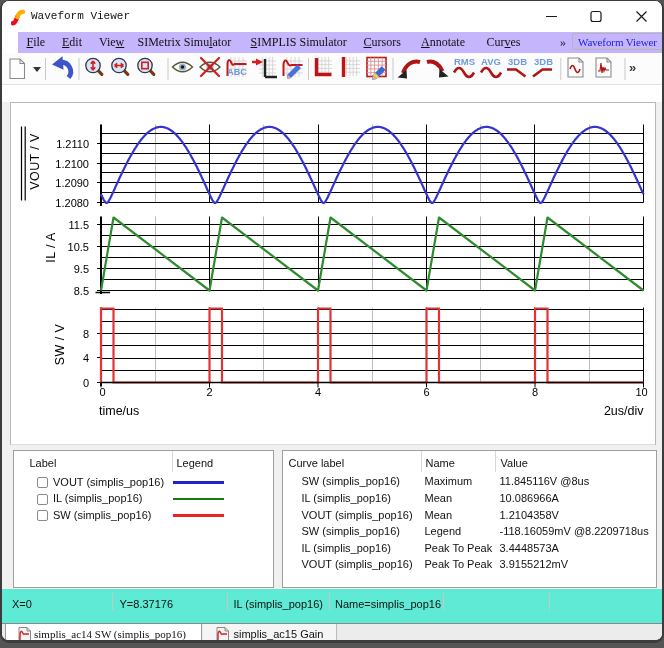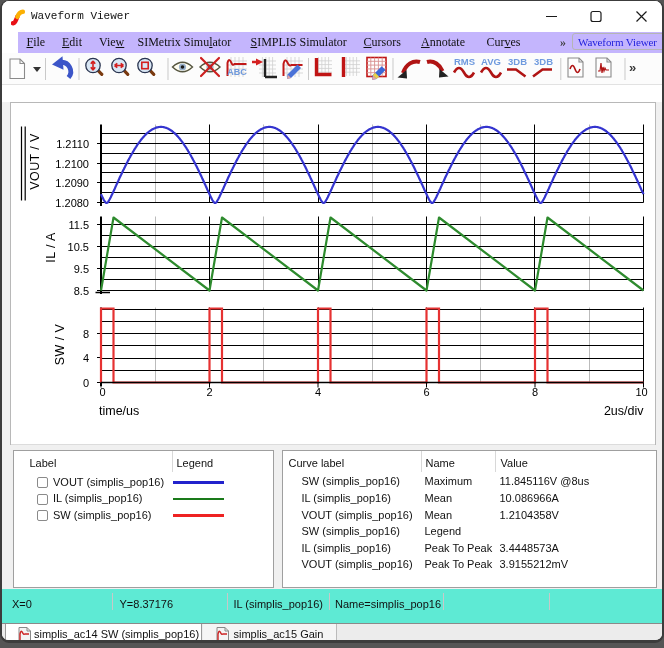--- a/index.html
+++ b/index.html
@@ -333,20 +333,21 @@
           <span style="left:217px">10.086966A</span>
         </div>
 <div class="rrow" style="top:57.5px">
           <span style="left:19px">VOUT (simplis_pop16)</span>
           <span style="left:142px">Mean</span>
           <span style="left:217px">1.2104358V</span>
         </div>
 <div class="rrow" style="top:74.10000000000002px">
           <span style="left:19px">SW (simplis_pop16)</span>
           <span style="left:142px">Legend</span>
+          <span style="left:217px">-118.16059mV @8.2209718us</span>
         </div>
 <div class="rrow" style="top:90.70000000000005px">
           <span style="left:19px">IL (simplis_pop16)</span>
           <span style="left:142px">Peak To Peak</span>
           <span style="left:217px">3.4448573A</span>
         </div>
 <div class="rrow" style="top:107.29999999999995px">
           <span style="left:19px">VOUT (simplis_pop16)</span>
           <span style="left:142px">Peak To Peak</span>
           <span style="left:217px">3.9155212mV</span>
@@ -361,21 +362,21 @@
     <span style="left:231.5px">IL (simplis_pop16)</span>
     <span style="left:333px">Name=simplis_pop16</span>
     <i style="left:110px"></i>
       <i style="left:225px"></i>
       <i style="left:327px"></i>
       <i style="left:441px"></i>
       <i style="left:547px"></i>
   </div>
 
   <div id="tabbar">
-    <div class="tab" style="left:3px;width:197px;background:#fff;border:1px solid #9a9a9a;border-top:none;">
+    <div class="tab" style="left:3px;width:197px;background:#fff;border:1px solid #9a9a9a;border-top:none;font-family:Liberation Serif, serif;">
       <svg style="position:absolute;left:12px;top:3px" width="13" height="16" viewBox="0 0 13 16">
         <path d="M1,0.5 h8 l3.5,3.5 v11.5 h-11.5 z" fill="#f4f4f4" stroke="#888" stroke-width="1"></path>
         <path d="M9,0.5 v3.5 h3.5" fill="none" stroke="#888" stroke-width="1"></path>
         <path d="M2,14 v-7 q1,-4.5 2.5,-1.5 q1,2.5 2.5,1.5 h4" fill="none" stroke="#c22" stroke-width="1.4"></path>
       </svg>
       <span style="position:absolute;left:28px;top:4px;white-space:nowrap">simplis_ac14 SW (simplis_pop16)</span>
     </div>
     <div class="tab" style="left:200.5px;width:134px;background:#f5f5f5;border-right:1px solid #bbb;border-bottom:1px solid #9a9a9a;">
       <svg style="position:absolute;left:13px;top:3px" width="13" height="16" viewBox="0 0 13 16">
         <path d="M1,0.5 h8 l3.5,3.5 v11.5 h-11.5 z" fill="#f4f4f4" stroke="#888" stroke-width="1"></path>

